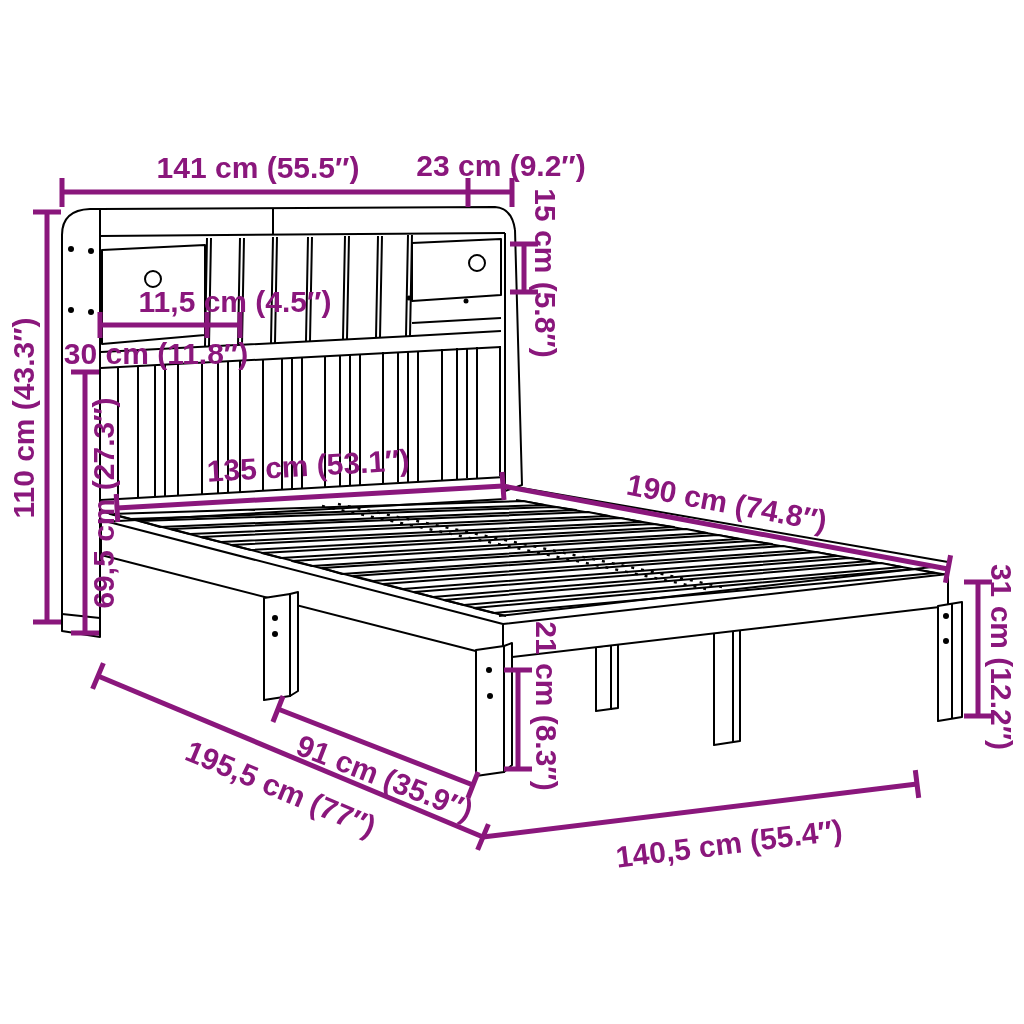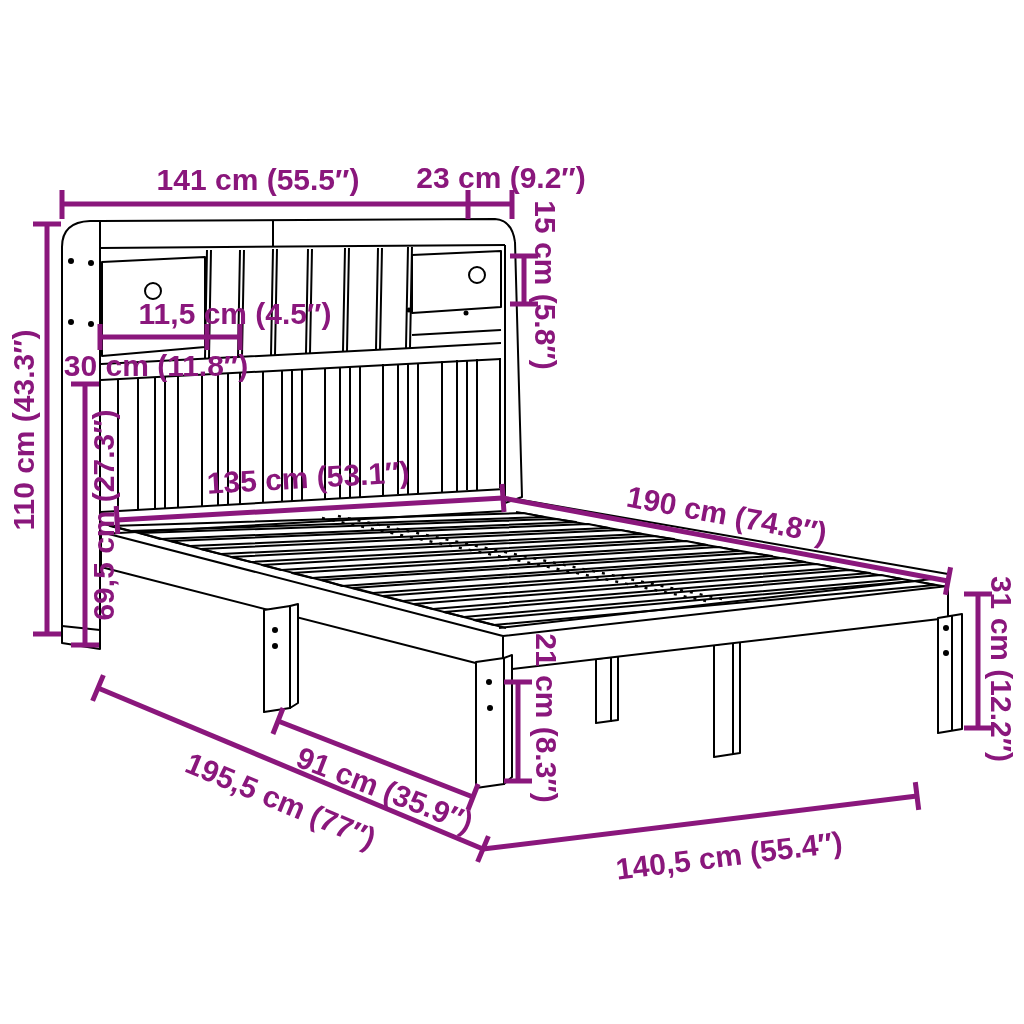--- a/index.html
+++ b/index.html
@@ -1,17 +1,17 @@
 <!DOCTYPE html>
 <html style="--accent: #8a177c; --ink: #000000; --bg: #ffffff;"><head>
 <meta charset="utf-8">
 <style>
   :root { --accent:#8a177c; --ink:#000000; --bg:#ffffff; }
   html,body { margin:0; padding:0; background:var(--bg); }
-  .stage { width:1024px; height:956px; background:var(--bg); position:relative; margin:16px auto; }
+  .stage { width:1024px; height:956px; background:var(--bg); position:relative; margin:4px auto; }
   svg { display:block; }
   
   .ln   { stroke:var(--ink); stroke-width:2; fill:none; stroke-linejoin:round; }
   .face { stroke:var(--ink); stroke-width:2; fill:#fff; stroke-linejoin:round; }
   .dot  { fill:var(--ink); stroke:none; }
   .dash { stroke:var(--ink); stroke-width:2.4; fill:none; stroke-dasharray:3 7; }
   
   .dim  { stroke:var(--accent); stroke-width:5; fill:none; }
   .lbl  { font-family:"Liberation Sans","DejaVu Sans",sans-serif; font-weight:700;
           font-size:30px; fill:var(--accent); text-anchor:middle; }

